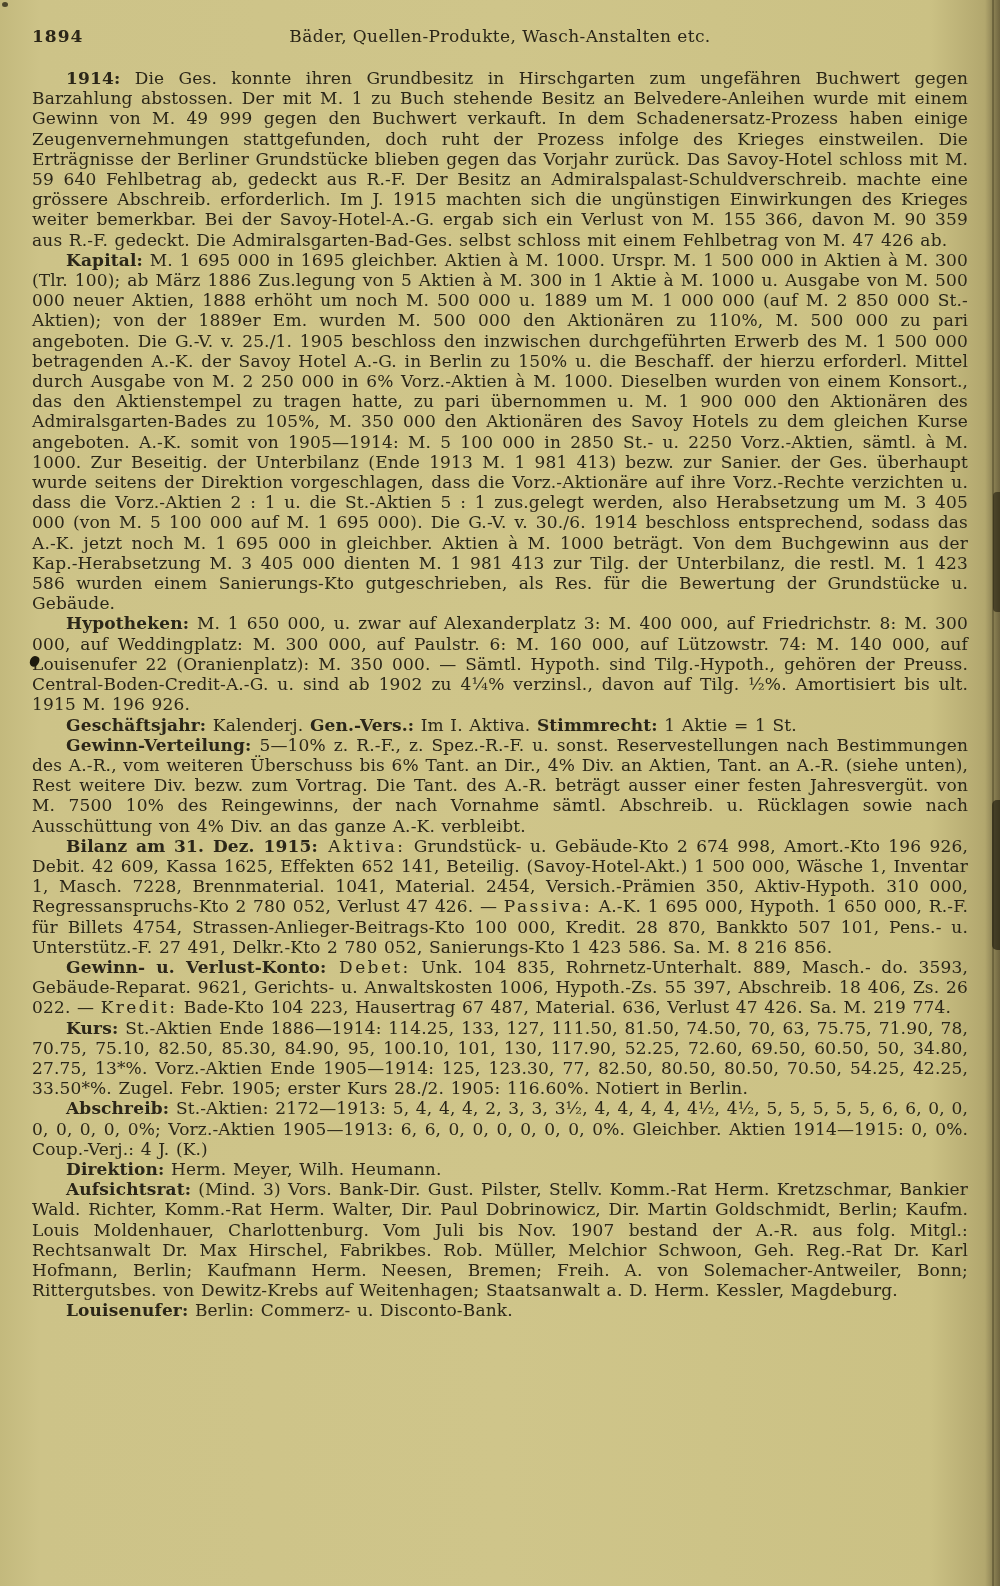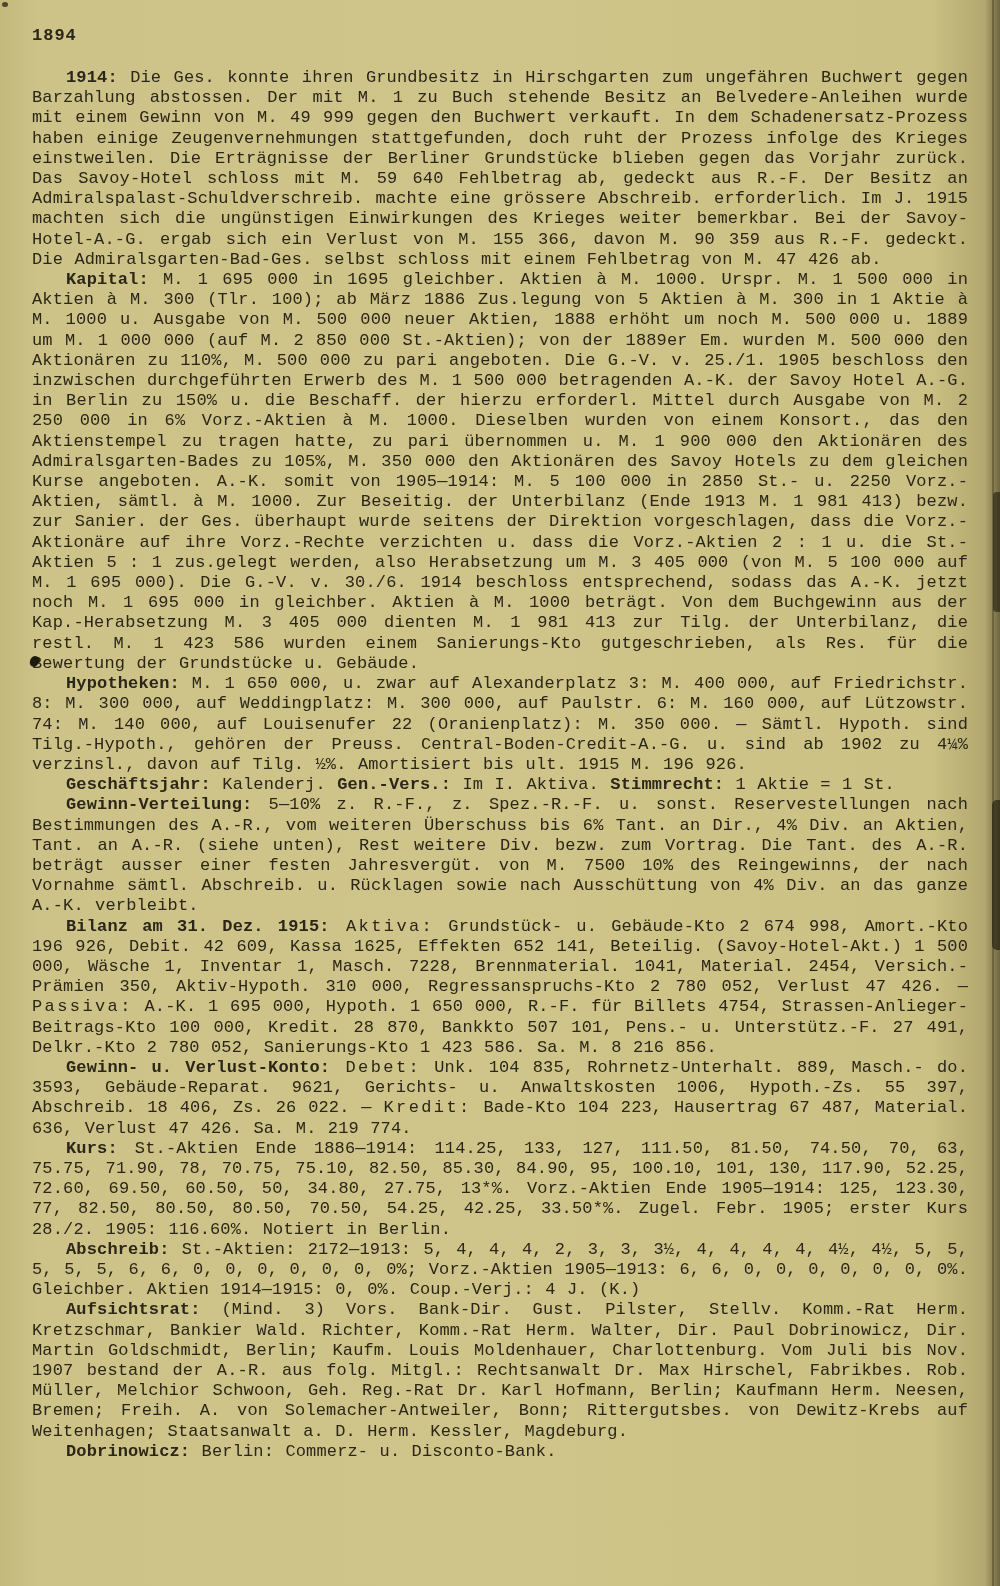--- a/index.html
+++ b/index.html
@@ -13,21 +13,20 @@
     position: relative;
     width: 1000px; height: 1586px;
     background: linear-gradient(90deg, #c3b97d 0%, #cdc388 4%, #cfc58a 50%, #cbc184 93%, #b2a76e 98.5%, #6f6540 100%);
     color: #2b2618;
     box-sizing: border-box;
   }
   .content {
     position: relative;
     box-sizing: border-box;
     padding: 26px 32px 0 32px;
-    font-family: Liberation Mono, monospace;
   }
   .header {
     position: relative;
     height: 26px;
     margin-bottom: 16px;
     font-size: 17px;
   }
   .pagenum {
     position: absolute; left: 0; top: 0;
     font-weight: 700;
@@ -83,33 +82,35 @@
     border-radius: 50%;
   }
 </style>
 </head>
 <body>
 
 <div class="page">
   <div class="content">
     <div class="header">
       <span class="pagenum">1894</span>
+      <span class="running-title">Bäder, Quellen-Produkte, Wasch-Anstalten etc.</span>
     </div>
     <div class="body-text" id="doc-body">
         <p class="para"><span class="seg-bold">1914:</span><span class="seg-plain"> Die Ges. konnte ihren Grundbesitz in Hirschgarten zum ungefähren Buchwert gegen Barzahlung abstossen. Der mit M. 1 zu Buch stehende Besitz an Belvedere-Anleihen wurde mit einem Gewinn von M. 49 999 gegen den Buchwert verkauft. In dem Schadenersatz-Prozess haben einige Zeugenvernehmungen stattgefunden, doch ruht der Prozess infolge des Krieges einstweilen. Die Erträgnisse der Berliner Grundstücke blieben gegen das Vorjahr zurück. Das Savoy-Hotel schloss mit M. 59 640 Fehlbetrag ab, gedeckt aus R.-F. Der Besitz an Admiralspalast-Schuldverschreib. machte eine grössere Abschreib. erforderlich. Im J. 1915 machten sich die ungünstigen Einwirkungen des Krieges weiter bemerkbar. Bei der Savoy-Hotel-A.-G. ergab sich ein Verlust von M. 155 366, davon M. 90 359 aus R.-F. gedeckt. Die Admiralsgarten-Bad-Ges. selbst schloss mit einem Fehlbetrag von M. 47 426 ab.</span></p>
         <p class="para"><span class="seg-bold">Kapital:</span><span class="seg-plain"> M. 1 695 000 in 1695 gleichber. Aktien à M. 1000. Urspr. M. 1 500 000 in Aktien à M. 300 (Tlr. 100); ab März 1886 Zus.legung von 5 Aktien à M. 300 in 1 Aktie à M. 1000 u. Ausgabe von M. 500 000 neuer Aktien, 1888 erhöht um noch M. 500 000 u. 1889 um M. 1 000 000 (auf M. 2 850 000 St.-Aktien); von der 1889er Em. wurden M. 500 000 den Aktionären zu 110%, M. 500 000 zu pari angeboten. Die G.-V. v. 25./1. 1905 beschloss den inzwischen durchgeführten Erwerb des M. 1 500 000 betragenden A.-K. der Savoy Hotel A.-G. in Berlin zu 150% u. die Beschaff. der hierzu erforderl. Mittel durch Ausgabe von M. 2 250 000 in 6% Vorz.-Aktien à M. 1000. Dieselben wurden von einem Konsort., das den Aktienstempel zu tragen hatte, zu pari übernommen u. M. 1 900 000 den Aktionären des Admiralsgarten-Bades zu 105%, M. 350 000 den Aktionären des Savoy Hotels zu dem gleichen Kurse angeboten. A.-K. somit von 1905—1914: M. 5 100 000 in 2850 St.- u. 2250 Vorz.-Aktien, sämtl. à M. 1000. Zur Beseitig. der Unterbilanz (Ende 1913 M. 1 981 413) bezw. zur Sanier. der Ges. überhaupt wurde seitens der Direktion vorgeschlagen, dass die Vorz.-Aktionäre auf ihre Vorz.-Rechte verzichten u. dass die Vorz.-Aktien 2 : 1 u. die St.-Aktien 5 : 1 zus.gelegt werden, also Herabsetzung um M. 3 405 000 (von M. 5 100 000 auf M. 1 695 000). Die G.-V. v. 30./6. 1914 beschloss entsprechend, sodass das A.-K. jetzt noch M. 1 695 000 in gleichber. Aktien à M. 1000 beträgt. Von dem Buchgewinn aus der Kap.-Herabsetzung M. 3 405 000 dienten M. 1 981 413 zur Tilg. der Unterbilanz, die restl. M. 1 423 586 wurden einem Sanierungs-Kto gutgeschrieben, als Res. für die Bewertung der Grundstücke u. Gebäude.</span></p>
         <p class="para"><span class="seg-bold">Hypotheken:</span><span class="seg-plain"> M. 1 650 000, u. zwar auf Alexanderplatz 3: M. 400 000, auf Friedrichstr. 8: M. 300 000, auf Weddingplatz: M. 300 000, auf Paulstr. 6: M. 160 000, auf Lützowstr. 74: M. 140 000, auf Louisenufer 22 (Oranienplatz): M. 350 000. — Sämtl. Hypoth. sind Tilg.-Hypoth., gehören der Preuss. Central-Boden-Credit-A.-G. u. sind ab 1902 zu 4¼% verzinsl., davon auf Tilg. ½%. Amortisiert bis ult. 1915 M. 196 926.</span></p>
         <p class="para"><span class="seg-bold">Geschäftsjahr:</span><span class="seg-plain"> Kalenderj. </span><span class="seg-bold">Gen.-Vers.:</span><span class="seg-plain"> Im I. Aktiva. </span><span class="seg-bold">Stimmrecht:</span><span class="seg-plain"> 1 Aktie = 1 St.</span></p>
         <p class="para"><span class="seg-bold">Gewinn-Verteilung:</span><span class="seg-plain"> 5—10% z. R.-F., z. Spez.-R.-F. u. sonst. Reservestellungen nach Bestimmungen des A.-R., vom weiteren Überschuss bis 6% Tant. an Dir., 4% Div. an Aktien, Tant. an A.-R. (siehe unten), Rest weitere Div. bezw. zum Vortrag. Die Tant. des A.-R. beträgt ausser einer festen Jahresvergüt. von M. 7500 10% des Reingewinns, der nach Vornahme sämtl. Abschreib. u. Rücklagen sowie nach Ausschüttung von 4% Div. an das ganze A.-K. verbleibt.</span></p>
         <p class="para"><span class="seg-bold">Bilanz am 31. Dez. 1915:</span><span class="seg-spaced"> Aktiva:</span><span class="seg-plain"> Grundstück- u. Gebäude-Kto 2 674 998, Amort.-Kto 196 926, Debit. 42 609, Kassa 1625, Effekten 652 141, Beteilig. (Savoy-Hotel-Akt.) 1 500 000, Wäsche 1, Inventar 1, Masch. 7228, Brennmaterial. 1041, Material. 2454, Versich.-Prämien 350, Aktiv-Hypoth. 310 000, Regressanspruchs-Kto 2 780 052, Verlust 47 426. — </span><span class="seg-spaced">Passiva:</span><span class="seg-plain"> A.-K. 1 695 000, Hypoth. 1 650 000, R.-F. für Billets 4754, Strassen-Anlieger-Beitrags-Kto 100 000, Kredit. 28 870, Bankkto 507 101, Pens.- u. Unterstütz.-F. 27 491, Delkr.-Kto 2 780 052, Sanierungs-Kto 1 423 586. Sa. M. 8 216 856.</span></p>
         <p class="para"><span class="seg-bold">Gewinn- u. Verlust-Konto:</span><span class="seg-spaced"> Debet:</span><span class="seg-plain"> Unk. 104 835, Rohrnetz-Unterhalt. 889, Masch.- do. 3593, Gebäude-Reparat. 9621, Gerichts- u. Anwaltskosten 1006, Hypoth.-Zs. 55 397, Abschreib. 18 406, Zs. 26 022. — </span><span class="seg-spaced">Kredit:</span><span class="seg-plain"> Bade-Kto 104 223, Hausertrag 67 487, Material. 636, Verlust 47 426. Sa. M. 219 774.</span></p>
         <p class="para"><span class="seg-bold">Kurs:</span><span class="seg-plain"> St.-Aktien Ende 1886—1914: 114.25, 133, 127, 111.50, 81.50, 74.50, 70, 63, 75.75, 71.90, 78, 70.75, 75.10, 82.50, 85.30, 84.90, 95, 100.10, 101, 130, 117.90, 52.25, 72.60, 69.50, 60.50, 50, 34.80, 27.75, 13*%. Vorz.-Aktien Ende 1905—1914: 125, 123.30, 77, 82.50, 80.50, 80.50, 70.50, 54.25, 42.25, 33.50*%. Zugel. Febr. 1905; erster Kurs 28./2. 1905: 116.60%. Notiert in Berlin.</span></p>
         <p class="para"><span class="seg-bold">Abschreib:</span><span class="seg-plain"> St.-Aktien: 2172—1913: 5, 4, 4, 4, 2, 3, 3, 3½, 4, 4, 4, 4, 4½, 4½, 5, 5, 5, 5, 5, 6, 6, 0, 0, 0, 0, 0, 0, 0%; Vorz.-Aktien 1905—1913: 6, 6, 0, 0, 0, 0, 0, 0, 0%. Gleichber. Aktien 1914—1915: 0, 0%. Coup.-Verj.: 4 J. (K.)</span></p>
+        <p class="para"><span class="seg-bold">Direktion:</span><span class="seg-plain"> Herm. Meyer, Wilh. Heumann.</span></p>
         <p class="para"><span class="seg-bold">Aufsichtsrat:</span><span class="seg-plain"> (Mind. 3) Vors. Bank-Dir. Gust. Pilster, Stellv. Komm.-Rat Herm. Kretzschmar, Bankier Wald. Richter, Komm.-Rat Herm. Walter, Dir. Paul Dobrinowicz, Dir. Martin Goldschmidt, Berlin; Kaufm. Louis Moldenhauer, Charlottenburg. Vom Juli bis Nov. 1907 bestand der A.-R. aus folg. Mitgl.: Rechtsanwalt Dr. Max Hirschel, Fabrikbes. Rob. Müller, Melchior Schwoon, Geh. Reg.-Rat Dr. Karl Hofmann, Berlin; Kaufmann Herm. Neesen, Bremen; Freih. A. von Solemacher-Antweiler, Bonn; Rittergutsbes. von Dewitz-Krebs auf Weitenhagen; Staatsanwalt a. D. Herm. Kessler, Magdeburg.</span></p>
-        <p class="para"><span class="seg-bold">Dobrinowicz:</span><span class="seg-plain"> Berlin: Commerz- u. Disconto-Bank.</span></p>
+        <p class="para"><span class="seg-bold">Louisenufer:</span><span class="seg-plain"> Berlin: Commerz- u. Disconto-Bank.</span></p>
       </div>
   </div>
   <div class="edge-line"></div>
   <div class="edge-smudge-1"></div>
   <div class="edge-smudge-2"></div>
   <div class="ink-blot"></div>
   <div class="corner-speck"></div>
 </div>
 
 </body></html>

